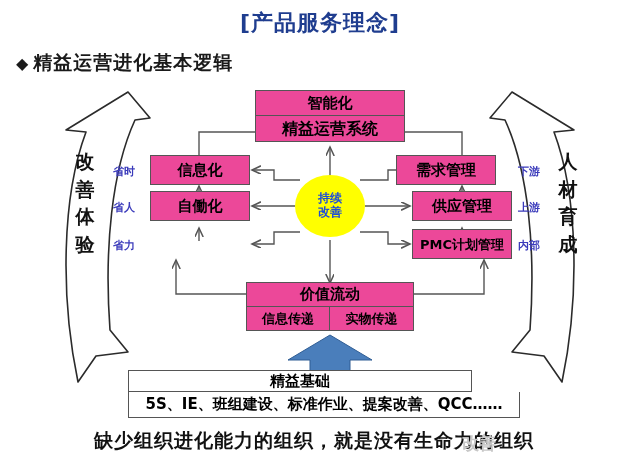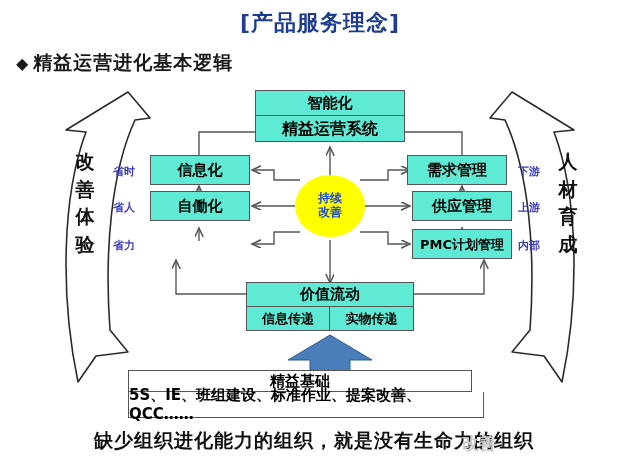--- a/index.html
+++ b/index.html
@@ -23,21 +23,21 @@
   .subtitle .dia{font-size:16px;margin-right:4px;}
 
   
   svg.layer{position:absolute;left:0;top:0;width:640px;height:476px;overflow:visible;}
   svg.layer.under{z-index:1;}
   svg.layer.over{z-index:3;}
 
   
   .box{
     position:absolute;box-sizing:border-box;
-    border:1.5px solid #555;background:#5eead4;
+    border:1.5px solid #555;background:#ec4899;
     display:flex;align-items:center;justify-content:center;
     font-weight:bold;color:#000;z-index:4;
     line-height:1;
   }
   .box.sys-top{font-size:15px;}
   .box.sys-bot{font-size:16px;}
   .box.tiny{font-size:13px;}
   .box.mid{font-size:15px;}
 
   
@@ -165,21 +165,21 @@
     <span>信息化</span>
   </div>
   <div class="box mid" style="left:150px;top:191px;width:100px;height:30px;">
     <span>自働化</span>
   </div>
 
   <div class="mini" style="left:113px;top:164px;">省时</div>
   <div class="mini" style="left:113px;top:200px;">省人</div>
   <div class="mini" style="left:113px;top:238px;">省力</div>
 
-  <div class="box mid" style="left:407px;top:155px;width:100px;height:30px;">
+  <div class="box mid" style="left:396px;top:155px;width:100px;height:30px;">
     <span>需求管理</span>
   </div>
   <div class="box mid" style="left:412px;top:191px;width:100px;height:30px;">
     <span>供应管理</span>
   </div>
   <div class="box tiny" style="left:412px;top:229px;width:100px;height:30px;">
     <span>PMC计划管理</span>
   </div>
 
   <div class="mini" style="left:518px;top:164px;">下游</div>
@@ -201,20 +201,20 @@
     <span>实物传递</span>
   </div>
 
   <svg class="layer over" viewBox="0 0 640 476">
     <path d="M330,335 L372,360 L350,360 L350,372 L310,372 L310,360 L288,360 Z" fill="#4a7ebb" stroke="#2f5d94" stroke-width="1"></path>
   </svg>
 
   <div class="found-top" style="left:128px;top:370px;width:344px;height:22px;">
     <span>精益基础</span>
   </div>
-  <div class="found-bot" style="left:128px;top:392px;width:356px;height:26px;">
+  <div class="found-bot" style="left:128px;top:392px;width:392px;height:26px;">
     <span>5S、IE、班组建设、标准作业、提案改善、QCC……</span>
   </div>
 
   <div class="caption">缺少组织进化能力的组织，就是没有生命力的组织</div>
   <div class="watermark">改善</div>
 
 </div>
 
 </body></html>

